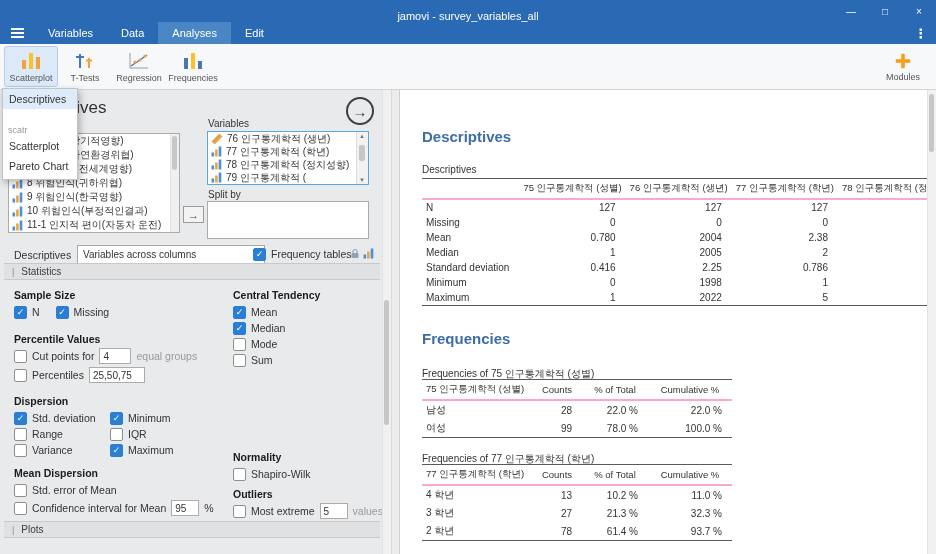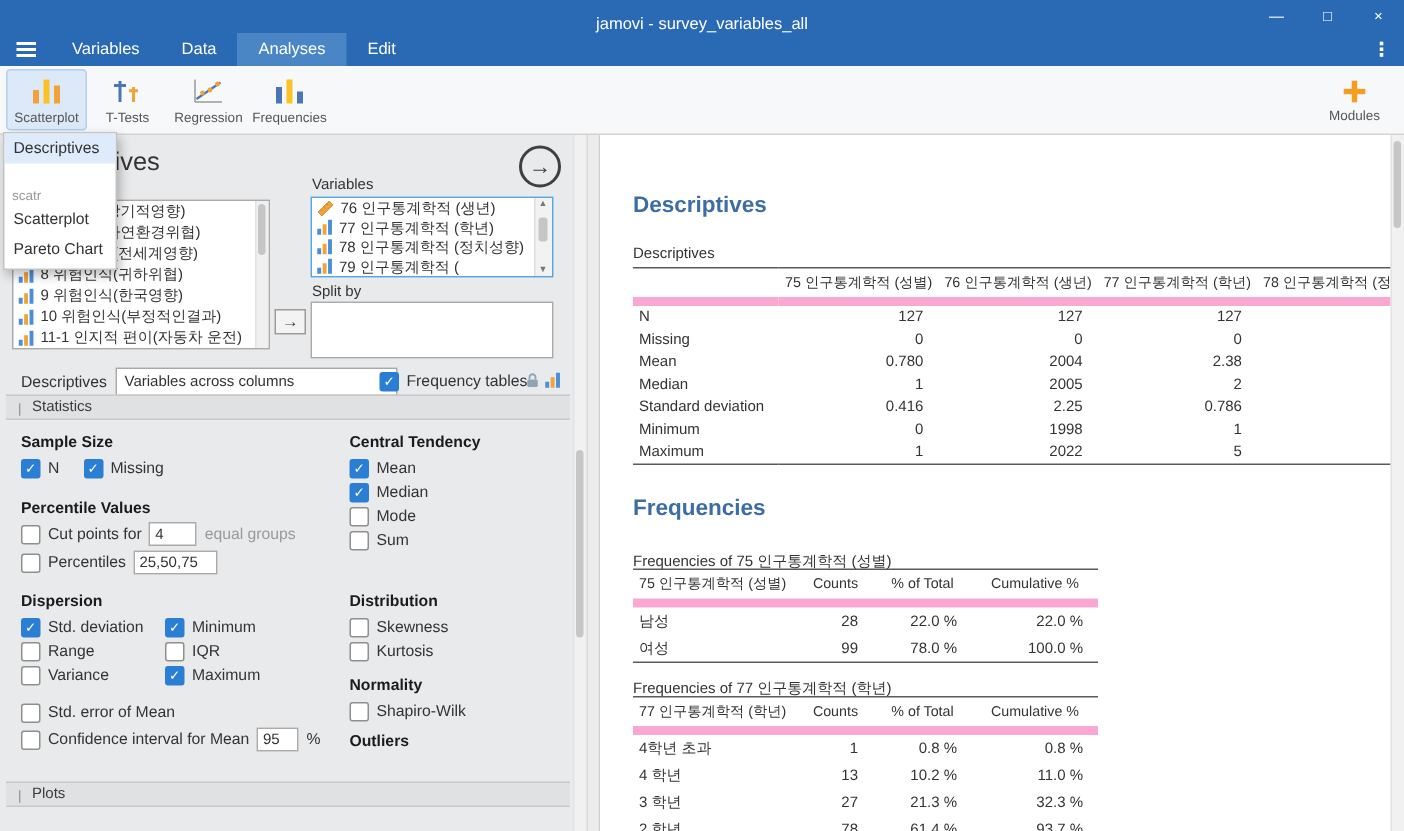--- a/index.html
+++ b/index.html
@@ -76,21 +76,21 @@
   
   .splitter{position:absolute;left:391px;top:90px;width:8px;height:464px;background:#ececec;border-left:1px solid #dadada}
 
   
   .results{position:absolute;left:399px;top:90px;width:537px;height:464px;background:#fff;border-left:1px solid #cfcfcf;overflow:hidden;box-sizing:border-box}
   .rheading{position:absolute;left:22px;font-size:15px;font-weight:bold;color:#3e6da6}
   .h-desc{top:38px}.h-freq{top:240px}
   .caption{position:absolute;left:22px;font-size:10px;color:#333}
   .cap-desc{top:74px}.cap-g{top:277px}.cap-y{top:362px}
   table.jmv{border-collapse:collapse;table-layout:fixed;font-size:10px;color:#333;border-bottom:1px solid #5a5a5a}
-  table.jmv th{font-weight:normal;font-size:9.5px;border-top:1px solid #5a5a5a;border-bottom:6px solid #f9a8d4;padding:3px 4px;white-space:nowrap;overflow:hidden;text-align:center}
+  table.jmv th{font-weight:normal;font-size:9.5px;border-top:1px solid #5a5a5a;border-bottom:2px solid #f9a8d4;padding:3px 4px;white-space:nowrap;overflow:hidden;text-align:center}
   table.jmv th.tl{text-align:left}
   table.jmv td{padding:2px 10px 2px 4px;white-space:nowrap;overflow:hidden}
   .tr-num{text-align:right}
   .tl{text-align:left}
   .t-desc{position:absolute;left:22px;top:88px}
   .t-g{position:absolute;left:22px;top:289px}
   .t-y{position:absolute;left:22px;top:374px}
   .results-scroll{position:absolute;right:0;top:0;bottom:0;width:8px;background:#f1f1f2;border-left:1px solid #e3e3e3}
 </style>
 </head>
@@ -393,57 +393,55 @@
               <span>Variance</span>
             </label>
           </div>
         <label class="cbrow">
             <span class="cb checked"></span>
             <span>Maximum</span>
           </label>
       </div>
     </div>
 
-    <div class="grp" style="left:233px;top:305px">
-      <div class="gtitle">Distribution</div>
-      <label class="cbrow">
-          <span class="cb"></span>
-          <span>Skewness</span>
-        </label>
-      <label class="cbrow">
-          <span class="cb"></span>
-          <span>Kurtosis</span>
-        </label>
-    </div>
 
     <div class="grp" style="left:233px;top:361px">
       <div class="gtitle">Normality</div>
       <label class="cbrow">
           <span class="cb"></span>
           <span>Shapiro-Wilk</span>
         </label>
     </div>
 
     <div class="grp" style="left:14px;top:377px">
+      <div class="gtitle">Mean Dispersion</div>
       <label class="cbrow">
           <span class="cb"></span>
           <span>Std. error of Mean</span>
         </label>
       <div class="cbrow" style="margin-top:2px">
         <label class="cbrow" style="height:auto">
             <span class="cb"></span>
             <span>Confidence interval for Mean</span>
           </label>
         <input class="txt" style="width: 28px;" value="95">
         <span>%</span>
       </div>
     </div>
 
     <div class="grp" style="left:233px;top:398px">
       <div class="gtitle">Outliers</div>
+      <div class="cbrow">
+        <label class="cbrow" style="height:auto">
+            <span class="cb"></span>
+            <span>Most extreme</span>
+          </label>
+        <input class="txt" style="width: 28px;" value="5">
+        <span class="hint">values</span>
+      </div>
     </div>
 
     <div class="strip strip-plots">
       <span class="bar">|</span>
       <span>Plots</span>
     </div>
 
     <div class="panel-scroll">
         <div class="thumb" style="top:210px;height:125px"></div>
       </div>
@@ -576,26 +574,20 @@
         <thead>
             <tr>
           <th class="tl">77 인구통계학적 (학년)</th>
           <th>Counts</th>
           <th>% of Total</th>
           <th>Cumulative %</th>
         </tr>
           </thead>
         <tbody>
           <tr>
-              <td class="tl">4학년 초과</td>
-              <td class="tr-num">1</td>
-              <td class="tr-num">0.8 %</td>
-              <td class="tr-num">0.8 %</td>
-            </tr>
-          <tr>
               <td class="tl">4 학년</td>
               <td class="tr-num">13</td>
               <td class="tr-num">10.2 %</td>
               <td class="tr-num">11.0 %</td>
             </tr>
           <tr>
               <td class="tl">3 학년</td>
               <td class="tr-num">27</td>
               <td class="tr-num">21.3 %</td>
               <td class="tr-num">32.3 %</td>

